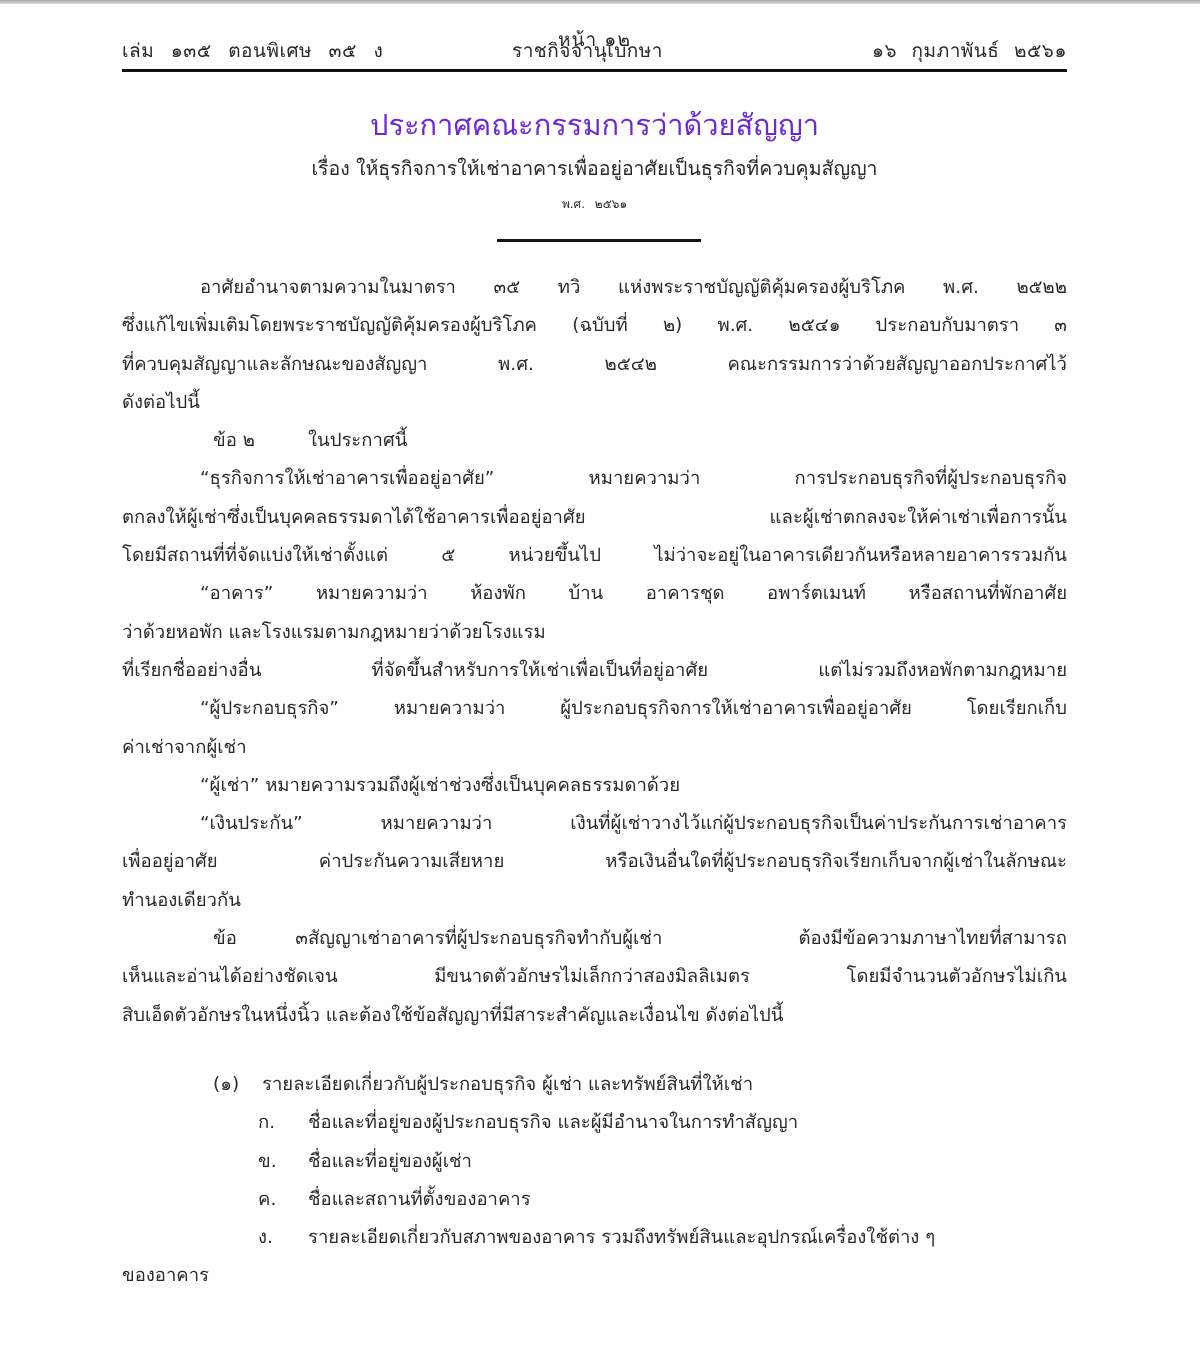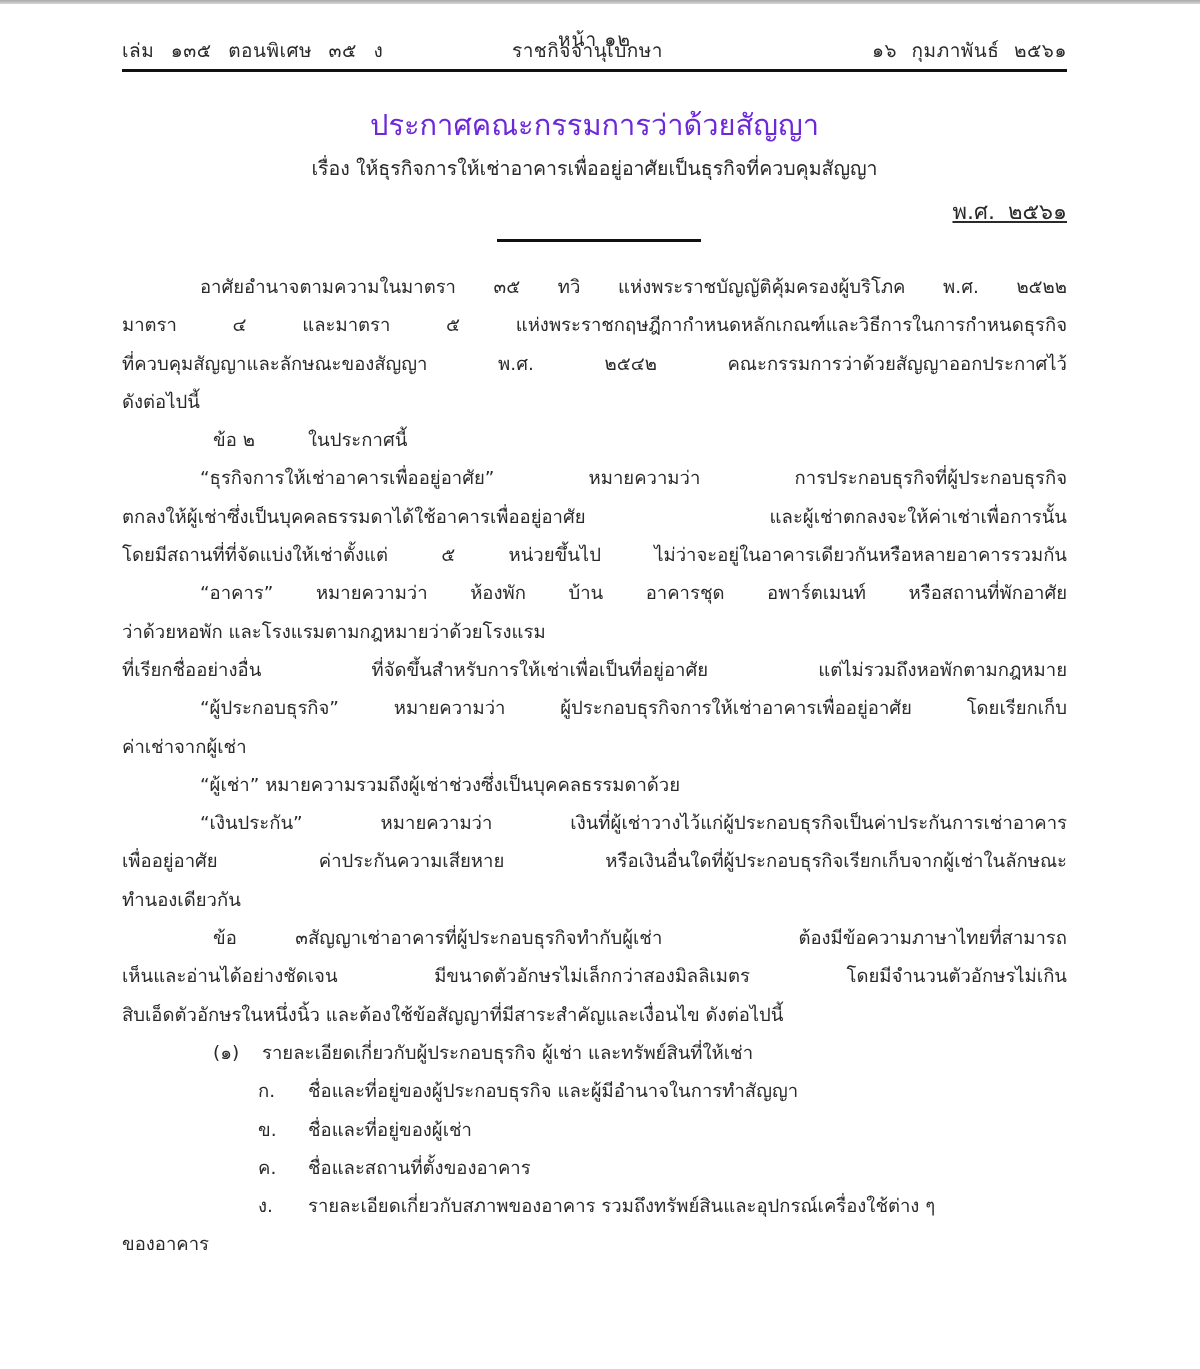--- a/index.html
+++ b/index.html
@@ -62,24 +62,23 @@
     }
     .subject {
       position: absolute;
       top: 153px; left: 0; width: 945px;
       text-align: center;
       font-size: 19.5px;
     }
     .year {
       position: absolute;
       top: 194px; left: 0; width: 945px;
-      text-align: right;
-      font-size: 22px;
+      text-align: center;
+      font-size: 12px;
       word-spacing: 6px;
-      text-decoration: underline;
     }
     .title-rule {
       position: absolute;
       top: 239px; left: 375px;
       width: 204px; height: 3px;
       background: #111;
     }
     .body {
       position: absolute;
       top: 268px; left: 0; width: 945px;
@@ -90,21 +89,21 @@
       display: block;
       white-space: nowrap;
       height: 38.3px;
       text-align: justify;
       text-align-last: justify;
     }
     .line.last { text-align-last: left; }
     .indent { padding-left: 78px; }
     .clause-label { display: inline-block; width: 95px; padding-left: 91px; }
     .clause-text { display: inline; }
-    .sub1 { padding-left: 91px; }
+    .sub1 { padding-left: 91px; margin-top: 31px; }
     .sub1 .num { display: inline-block; width: 49px; }
     .sub2 { padding-left: 136px; }
     .sub2 .num { display: inline-block; width: 50px; }
   </style>
 </head>
 <body>
 
 <div class="top-strip"></div>
 
 <div class="page">
@@ -120,21 +119,21 @@
 
   <div class="title">ประกาศคณะกรรมการว่าด้วยสัญญา</div>
   <div class="subject">เรื่อง ให้ธุรกิจการให้เช่าอาคารเพื่ออยู่อาศัยเป็นธุรกิจที่ควบคุมสัญญา</div>
   <div class="year">พ.ศ. ๒๕๖๑</div>
   <div class="title-rule"></div>
 
   <div class="body">
 
     <div>
       <span class="line indent">อาศัยอำนาจตามความในมาตรา ๓๕ ทวิ แห่งพระราชบัญญัติคุ้มครองผู้บริโภค พ.ศ. ๒๕๒๒</span>
-      <span class="line">มาตรา ๔ และมาตรา ๕ แห่งพระราชกฤษฎีกากำหนดหลักเกณฑ์และวิธีการในการกำหนดธุรกิจ</span>
+      <span class="line">ซึ่งแก้ไขเพิ่มเติมโดยพระราชบัญญัติคุ้มครองผู้บริโภค (ฉบับที่ ๒) พ.ศ. ๒๕๔๑ ประกอบกับมาตรา ๓</span>
       <span class="line">ที่ควบคุมสัญญาและลักษณะของสัญญา พ.ศ. ๒๕๔๒ คณะกรรมการว่าด้วยสัญญาออกประกาศไว้</span>
       <span class="line last">ดังต่อไปนี้</span>
     </div>
 
 
     <div class="line last">
       <span class="clause-label">ข้อ ๒</span><span class="clause-text">ในประกาศนี้</span>
     </div>
 
     <div>

